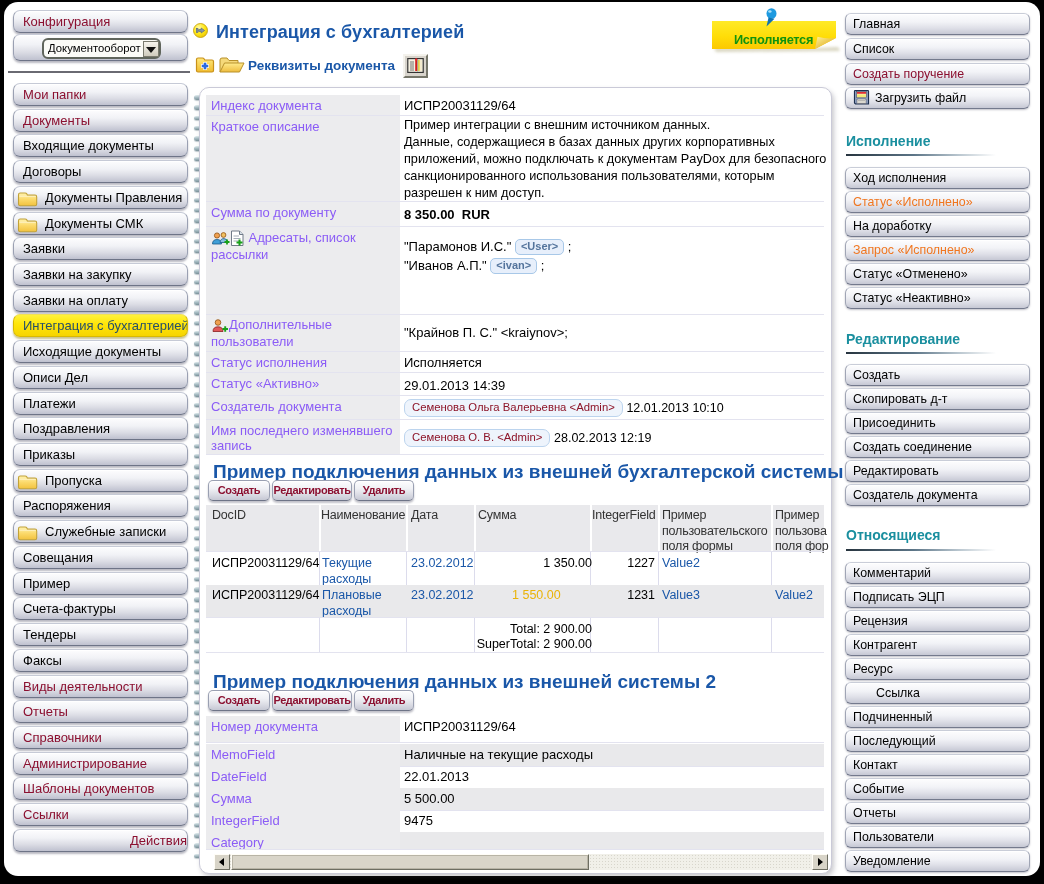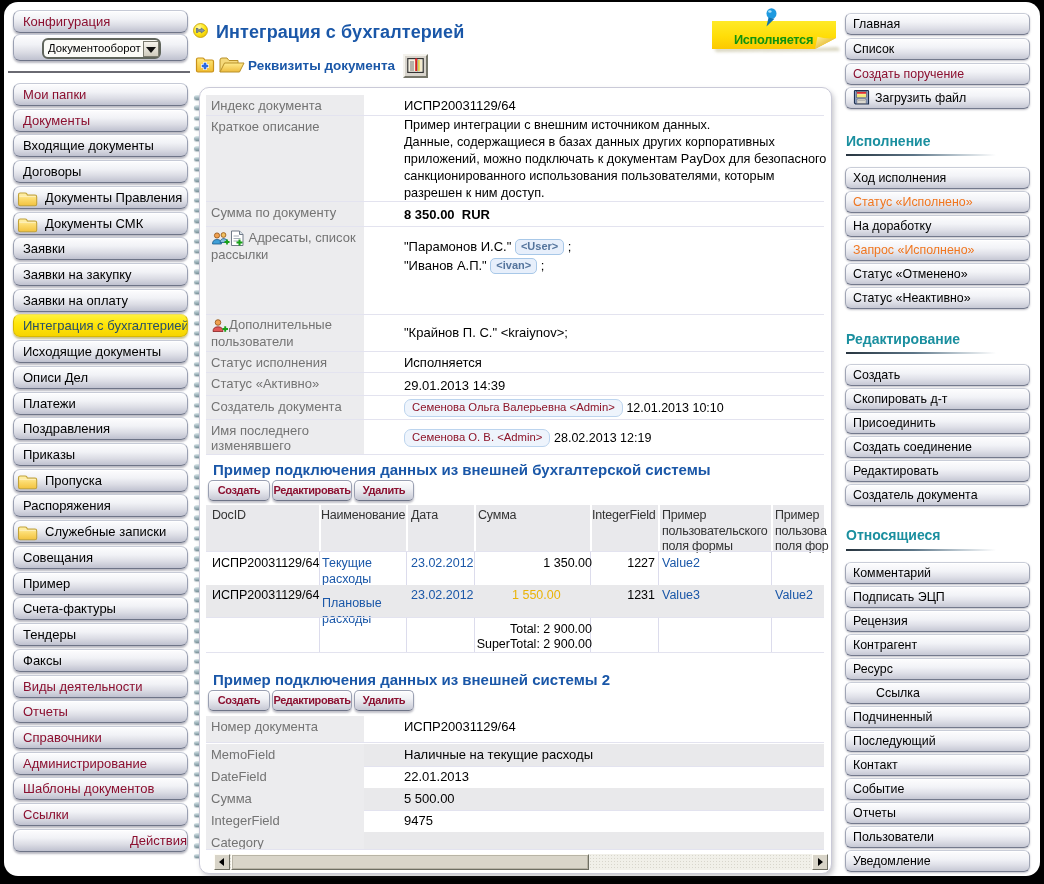--- a/index.html
+++ b/index.html
@@ -24,29 +24,29 @@
 .rb.m { color:#8b1030; }
 .rb.o { color:#f0761f; }
 .rh { position:absolute; left:846px; font-size:14px; font-weight:bold; color:#1a8f9f; }
 .rdv { position:absolute; left:846px; width:150px; height:2px;
   background:linear-gradient(90deg,#27343f 0%,#5c7587 45%,#b9c6cf 75%,rgba(255,255,255,0) 100%); }
 .ring { position:absolute; left:194px; width:10px; height:4.5px; border-radius:2.5px;
   background:linear-gradient(180deg,#e4eef0 0%,#a8bdc4 50%,#7b929a 100%);
   box-shadow:0 1px 1px rgba(120,140,150,.45); }
 .card { position:absolute; left:199px; top:87px; width:633px; height:787px; background:#fff;
   border:1px solid #cacad8; border-radius:10px; box-shadow:2px 3px 5px rgba(60,60,80,.28); }
-.lab { position:absolute; left:206px; width:158px; background:#ececee; font-size:13px; color:#737373;
+.lab { position:absolute; left:206px; width:194px; background:#ececee; font-size:13px; color:#8b5cf6;
   padding:3px 2px 0 5px; overflow:hidden; }
 .val { position:absolute; left:400px; width:424px; font-size:13px; color:#000; padding:3px 0 0 4px; }
 .sep { position:absolute; left:206px; width:618px; height:1px; background:#e3e3ef; }
 .chip { display:inline-block; background:#e7effb; border:1px solid #a8c8e8; border-radius:5px;
   font-size:11px; font-weight:bold; color:#54749c; padding:0px 5px 1px 5px; line-height:13px;
   vertical-align:1px;}
 .chip.red { color:#8d1428; font-size:11.3px; font-weight:normal; background:#eef4fc; border-color:#bcd4ee; border-radius:7px; padding:1px 7px 2px 7px;}
-.bluehdr { position:absolute; left:213px; font-size:15px; font-weight:bold; color:#1a57a8; }
+.bluehdr { position:absolute; left:213px; font-size:19px; font-weight:bold; color:#1a57a8; }
 .abtn { position:absolute; height:21px; border:1px solid #9aa0b2; border-bottom-color:#6e7487;
   border-radius:5px; background:linear-gradient(180deg,#fdfdfe 0%,#f0f1f5 40%,#dcdde5 70%,#c6c8d4 100%);
   box-shadow:0 2px 2px rgba(100,100,120,.4), inset 0 1px 0 #fff;
   font-size:11px; font-weight:bold; color:#8b1030; text-align:center; line-height:19px; letter-spacing:-0.4px; }
 .th { position:absolute; background:#e9e9ec; font-size:13px; color:#333; }
 .tsep { position:absolute; width:2px; background:#fff; }
 </style></head><body>
 <div id="root">
     <div class="page"></div>
 
@@ -385,21 +385,21 @@
 <div style="position:absolute;left:771px;top:552px;width:1px;height:100px;background:#dcdcec;"></div>
 <div class="sep" style="top:551px;"></div>
 <div style="position:absolute;top:556px;font-size:12.5px;line-height:15.5px;left:212px;color:#000;">ИСПР20031129/64</div>
 <div style="position:absolute;top:556px;font-size:12.5px;line-height:15.5px;left:322px;color:#1a57a8;">Текущие<br>расходы</div>
 <div style="position:absolute;top:556px;font-size:12.5px;line-height:15.5px;left:411px;color:#1a57a8;">23.02.2012</div>
 <div style="position:absolute;top:556px;font-size:12.5px;line-height:15.5px;left:512px;width:80px;text-align:right;color:#000;">1 350.00</div>
 <div style="position:absolute;top:556px;font-size:12.5px;line-height:15.5px;left:595px;width:60px;text-align:right;color:#000;">1227</div>
 <div style="position:absolute;top:556px;font-size:12.5px;line-height:15.5px;left:662px;color:#1a57a8;">Value2</div>
 <div style="position:absolute;left:206px;top:585px;width:618px;height:32px;background:#e9e9eb;"></div>
 <div style="position:absolute;top:588px;font-size:12.5px;line-height:15.5px;left:212px;color:#000;">ИСПР20031129/64</div>
-<div style="position:absolute;top:588px;font-size:12.5px;line-height:15.5px;left:322px;color:#1a57a8;margin-top:8px;">Плановые<br>расходы</div>
+<div style="position:absolute;top:588px;font-size:12.5px;line-height:15.5px;left:322px;color:#1a57a8;">Плановые<br>расходы</div>
 <div style="position:absolute;top:588px;font-size:12.5px;line-height:15.5px;left:411px;color:#1a57a8;">23.02.2012</div>
 <div style="position:absolute;top:588px;font-size:12.5px;line-height:15.5px;left:512px;width:80px;text-align:left;color:#eab308;">1 550.00</div>
 <div style="position:absolute;top:588px;font-size:12.5px;line-height:15.5px;left:595px;width:60px;text-align:right;color:#000;">1231</div>
 <div style="position:absolute;top:588px;font-size:12.5px;line-height:15.5px;left:662px;color:#1a57a8;">Value3</div>
 <div style="position:absolute;top:588px;font-size:12.5px;line-height:15.5px;left:775px;color:#1a57a8;">Value2</div>
 <div class="sep" style="top:617px;"></div>
 <div style="position:absolute;top:622px;font-size:12.5px;line-height:15.5px;left:432px;width:160px;text-align:right;color:#000;">Total: 2 900.00</div>
 <div style="position:absolute;top:637px;font-size:12.5px;line-height:15.5px;left:432px;width:160px;text-align:right;color:#000;">SuperTotal: 2 900.00</div>
 <div class="sep" style="top:652px;"></div>
 <div class="bluehdr" style="top:671px;">Пример подключения данных из внешней системы 2</div>

